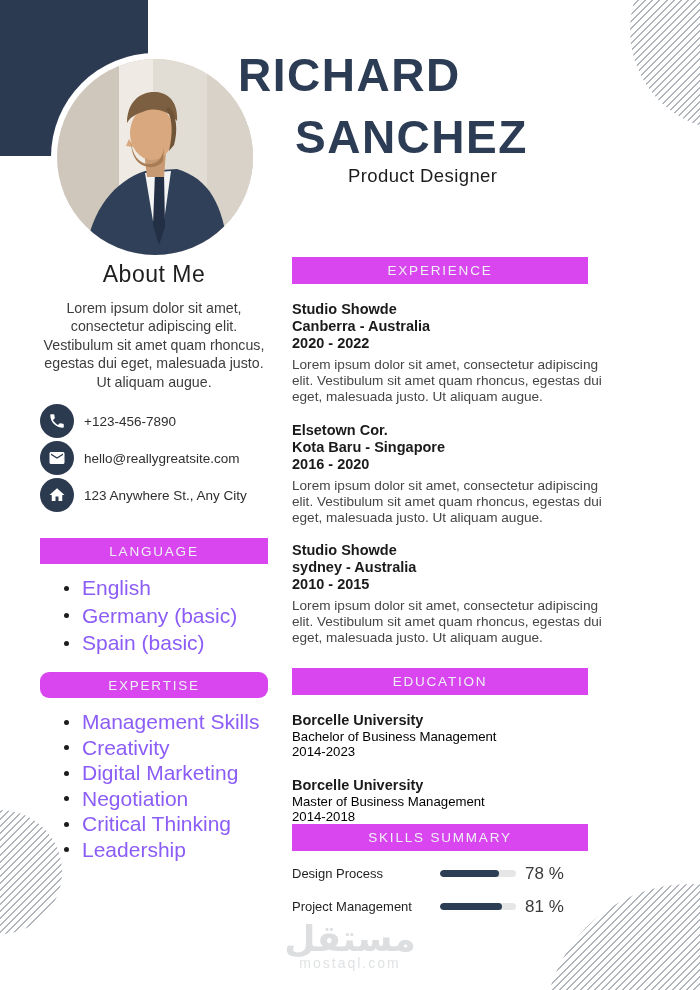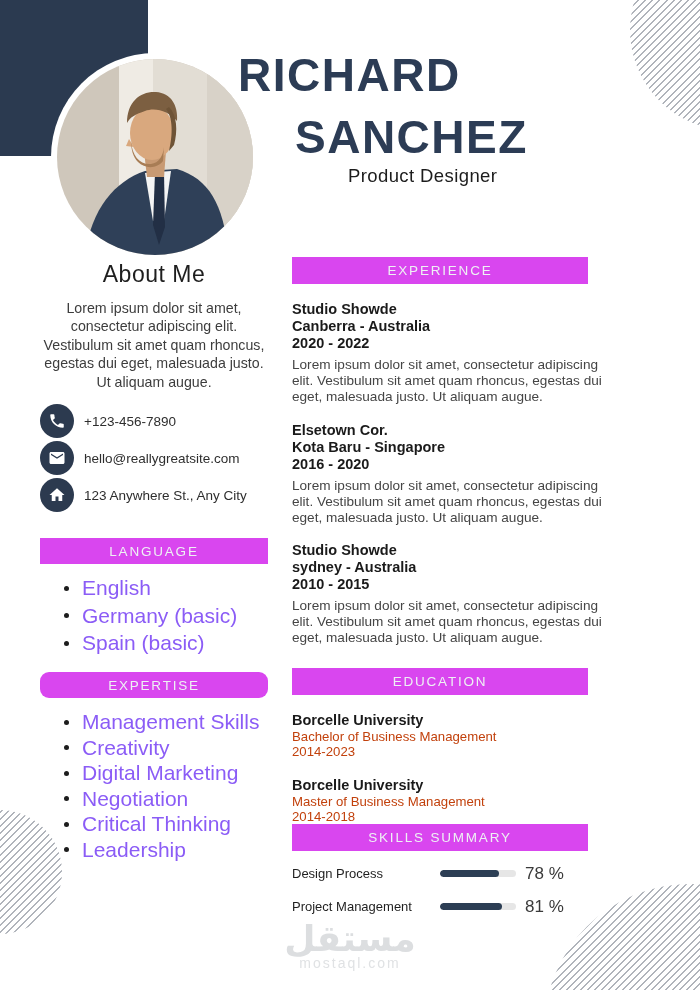--- a/index.html
+++ b/index.html
@@ -106,21 +106,21 @@
     position: absolute; left: 292px; top: 257px;
     width: 322px; z-index: 2;
   }
   .right-col .section-bar { width: 296px; height: 27px; }
   .exp-entry { margin-top: 17px; }
   .exp-head div { font-weight: 700; font-size: 14.5px; line-height: 17px; color: #1a1a1a; }
   .exp-body { margin-top: 5px; font-size: 13.6px; line-height: 15.9px; color: #454545; }
   .bar-education { margin-top: 22px; }
   .edu-entry { margin-top: 16px; }
   .edu-school { font-weight: 700; font-size: 14.5px; line-height: 18px; color: #1a1a1a; }
-  .edu-line { font-size: 13.2px; line-height: 15.2px; color: #c2410c; }
+  .edu-line { font-size: 13.2px; line-height: 15.2px; color: #000000; }
   .bar-skills { }
   .skill-row { display: flex; align-items: center; margin-top: 13px; }
   .skill-row:first-of-type { margin-top: 17px; }
   .skill-label { flex: 0 0 148px; font-size: 13px; color: #1f1f1f; }
   .skill-track {
     width: 76px; height: 7px; border-radius: 4px;
     background: #e6e6e6; overflow: hidden; flex: 0 0 auto;
   }
   .skill-fill { height: 100%; border-radius: 4px; background: #2c3e54; }
   .skill-percent { margin-left: 9px; font-size: 17px; color: #3a3a3a; }

